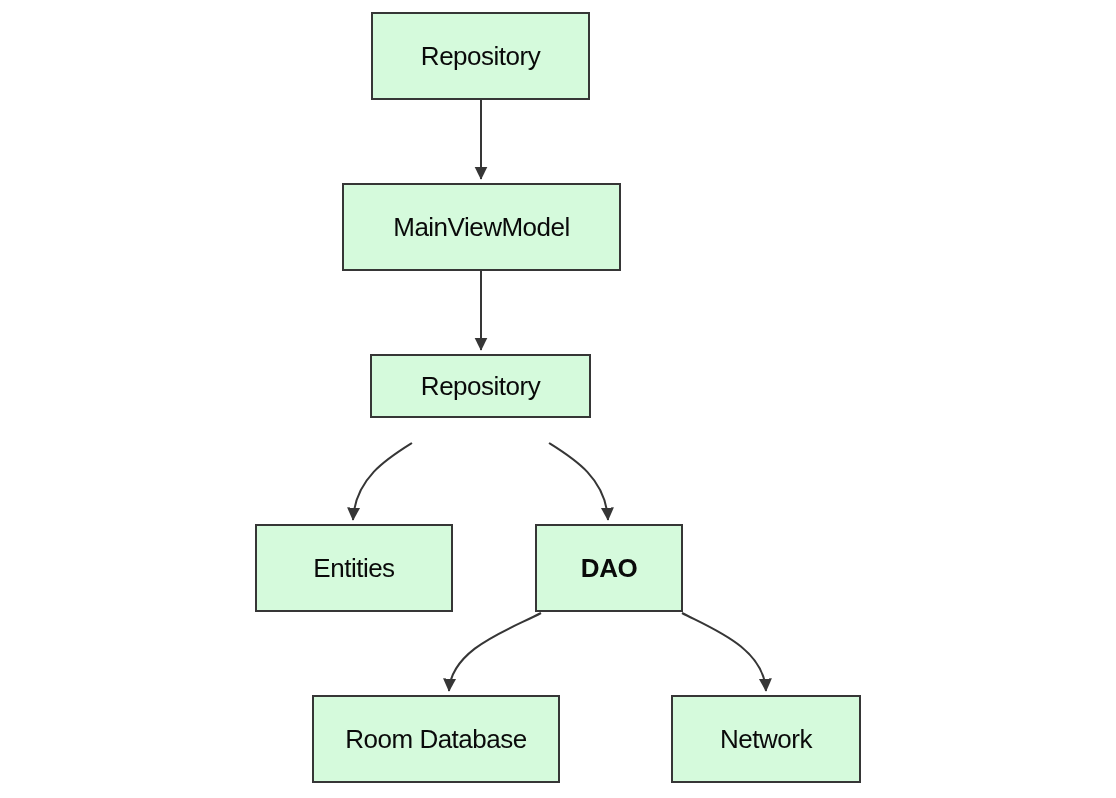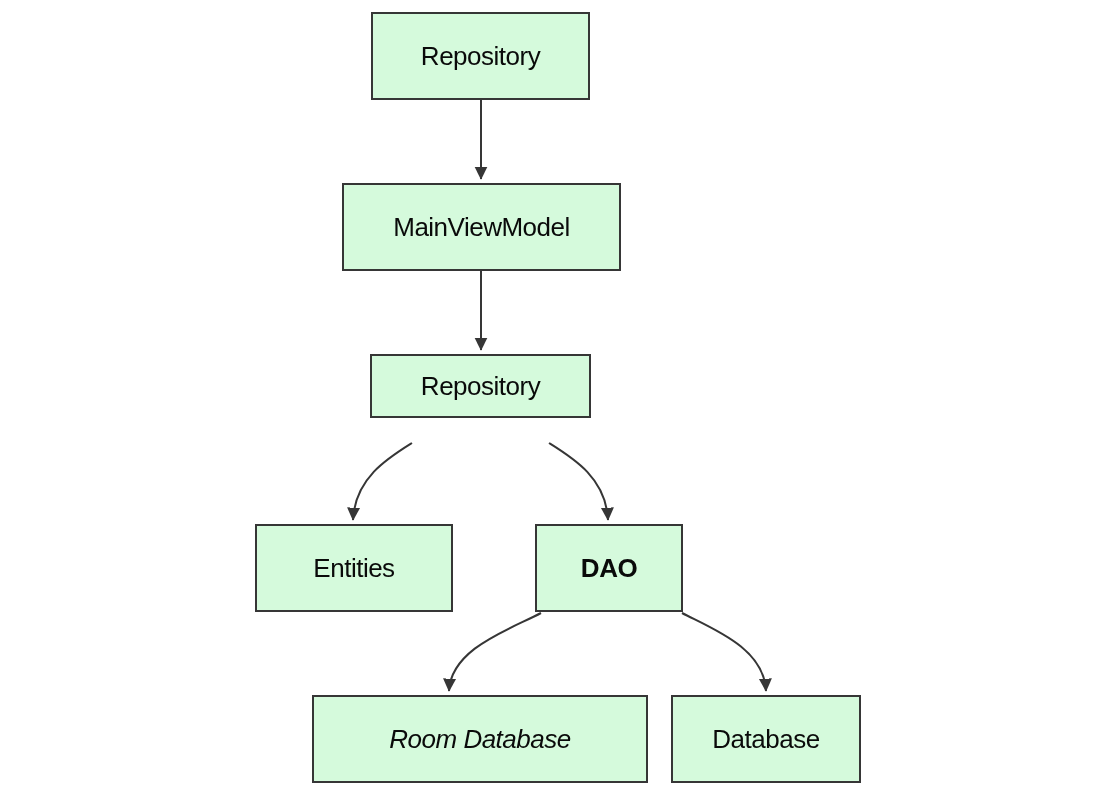--- a/index.html
+++ b/index.html
@@ -79,21 +79,21 @@
   </div>
 
   <div class="node" style="left:255px; top:524px; width:198px; height:88px;">
     <span class="label">Entities</span>
   </div>
 
   <div class="node" style="left:535px; top:524px; width:148px; height:88px;font-weight:bold;">
     <span class="label">DAO</span>
   </div>
 
-  <div class="node" style="left:312px; top:695px; width:336px; height:88px;font-style:italic;">
+  <div class="node" style="left:312px; top:695px; width:248px; height:88px;">
     <span class="label">Room Database</span>
   </div>
 
   <div class="node" style="left:671px; top:695px; width:190px; height:88px;">
-    <span class="label">Database</span>
+    <span class="label">Network</span>
   </div>
 
 </div>
 
 </body></html>

